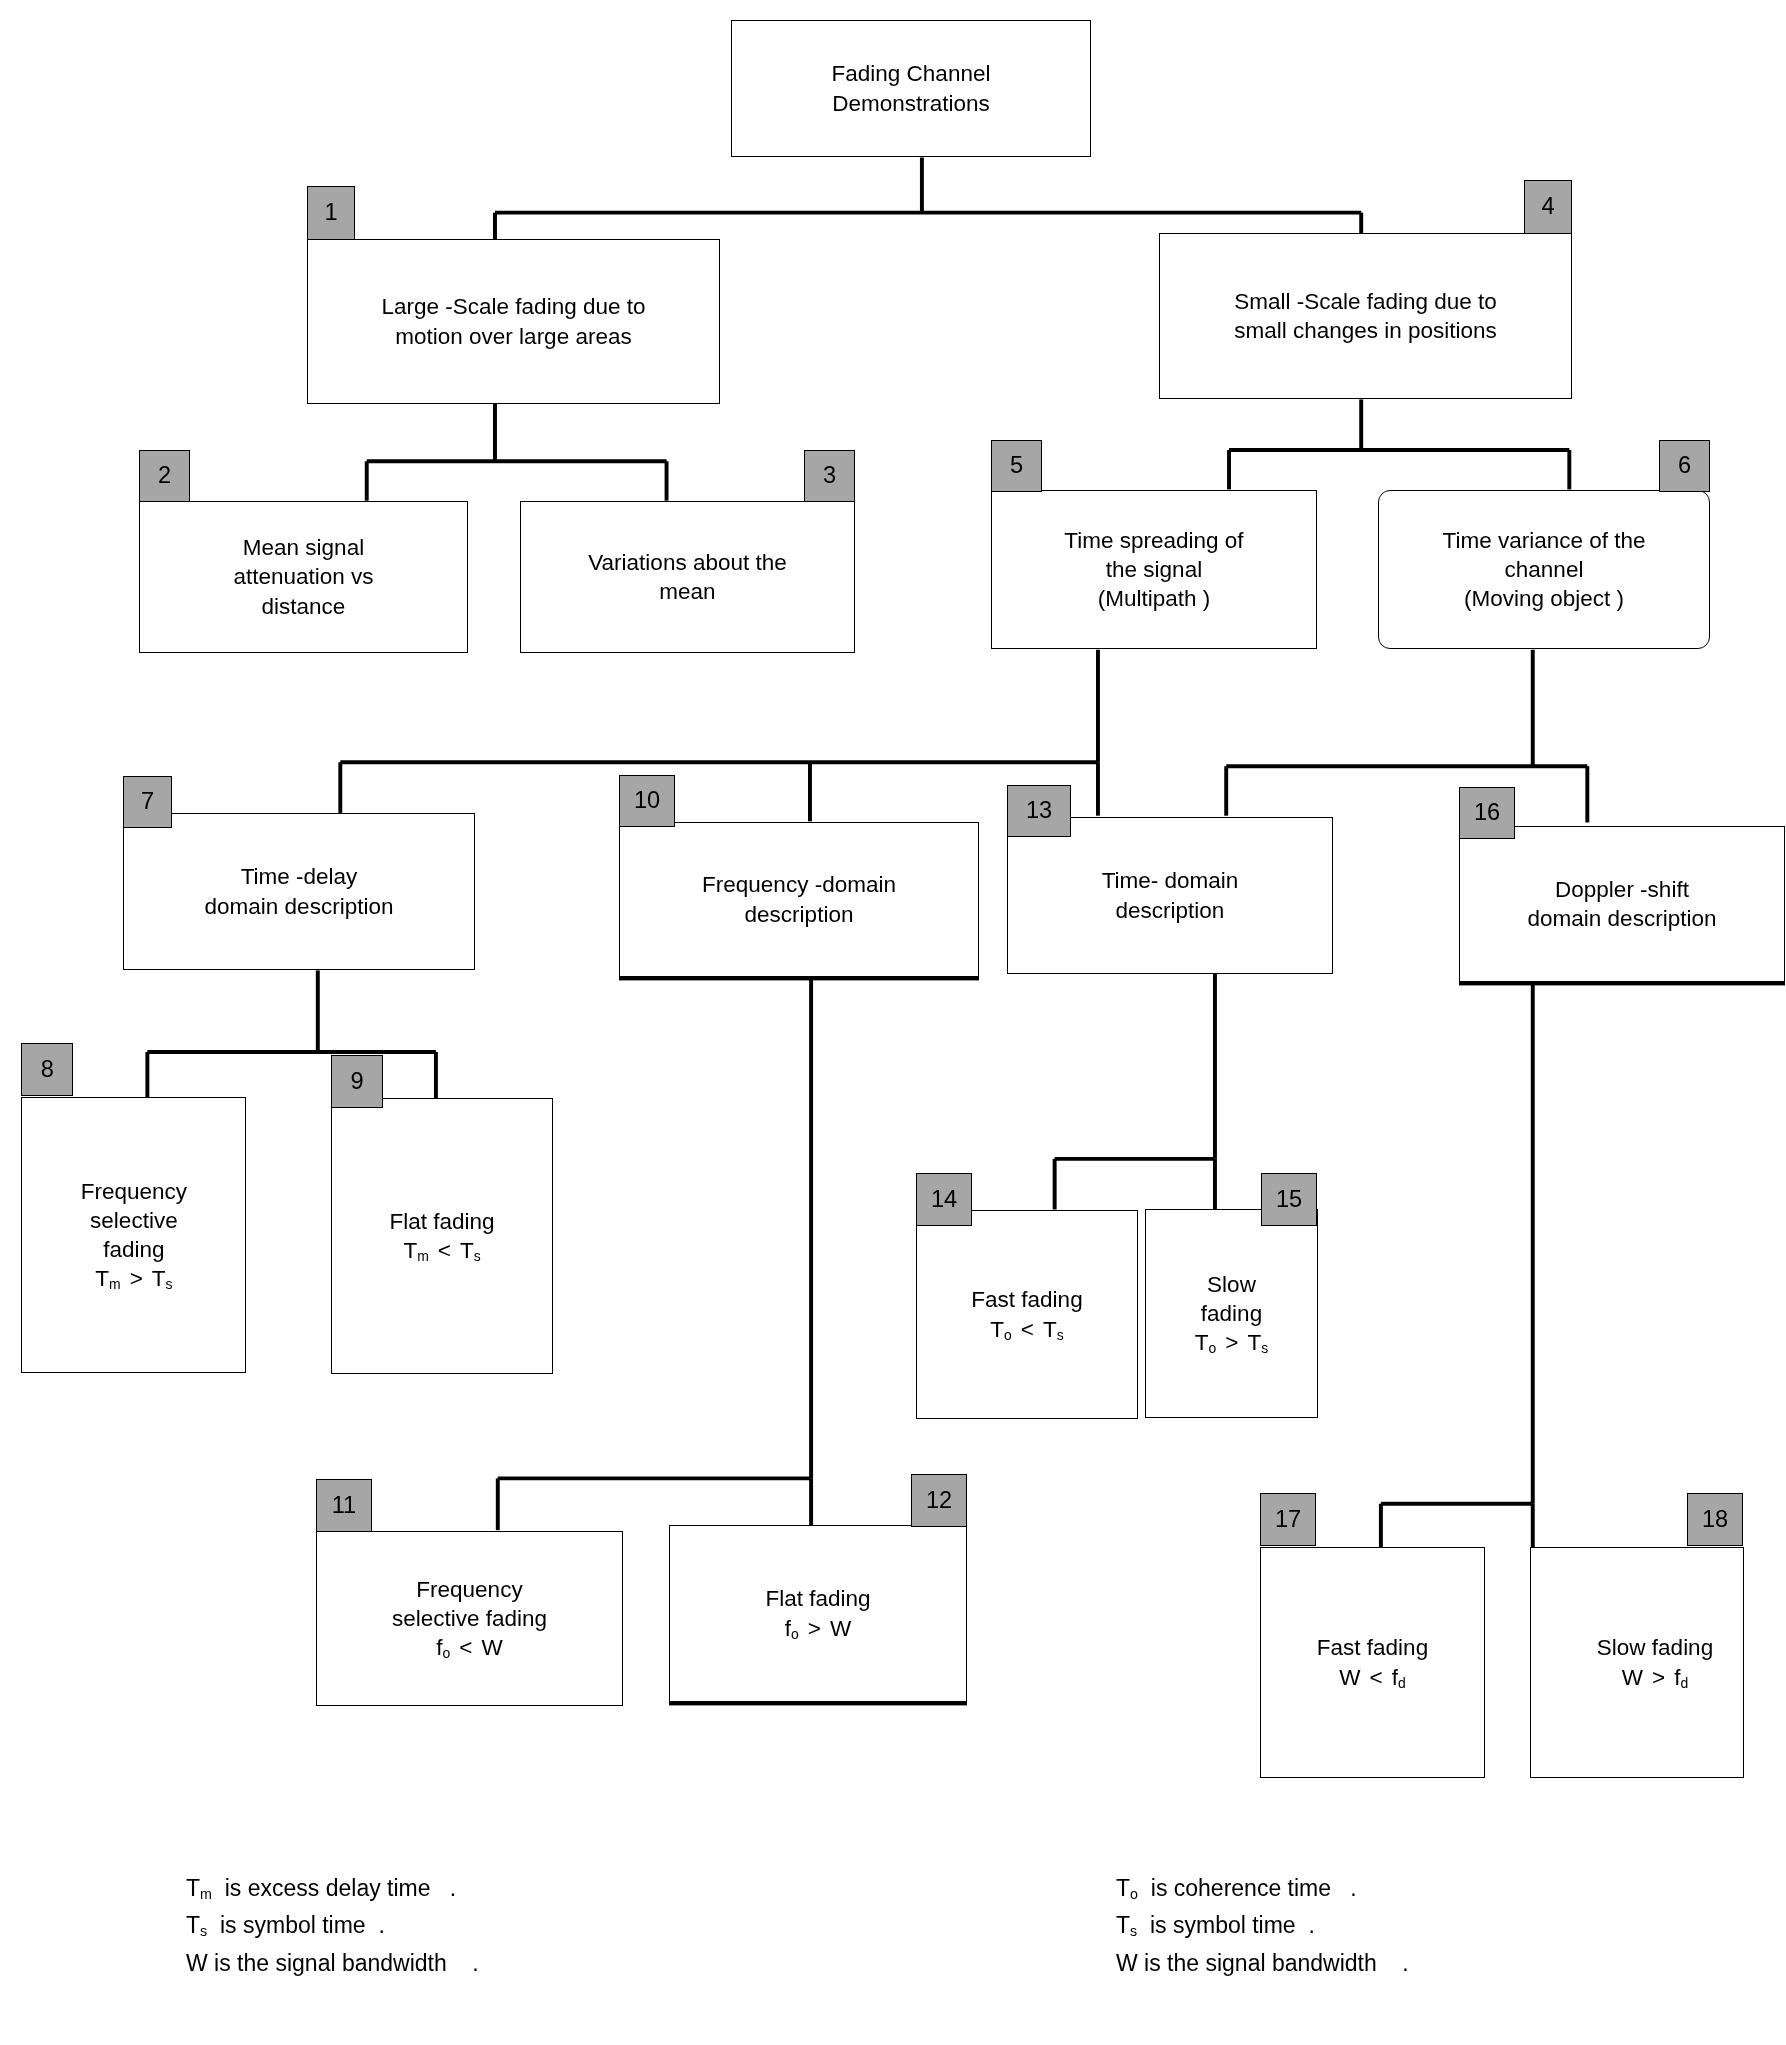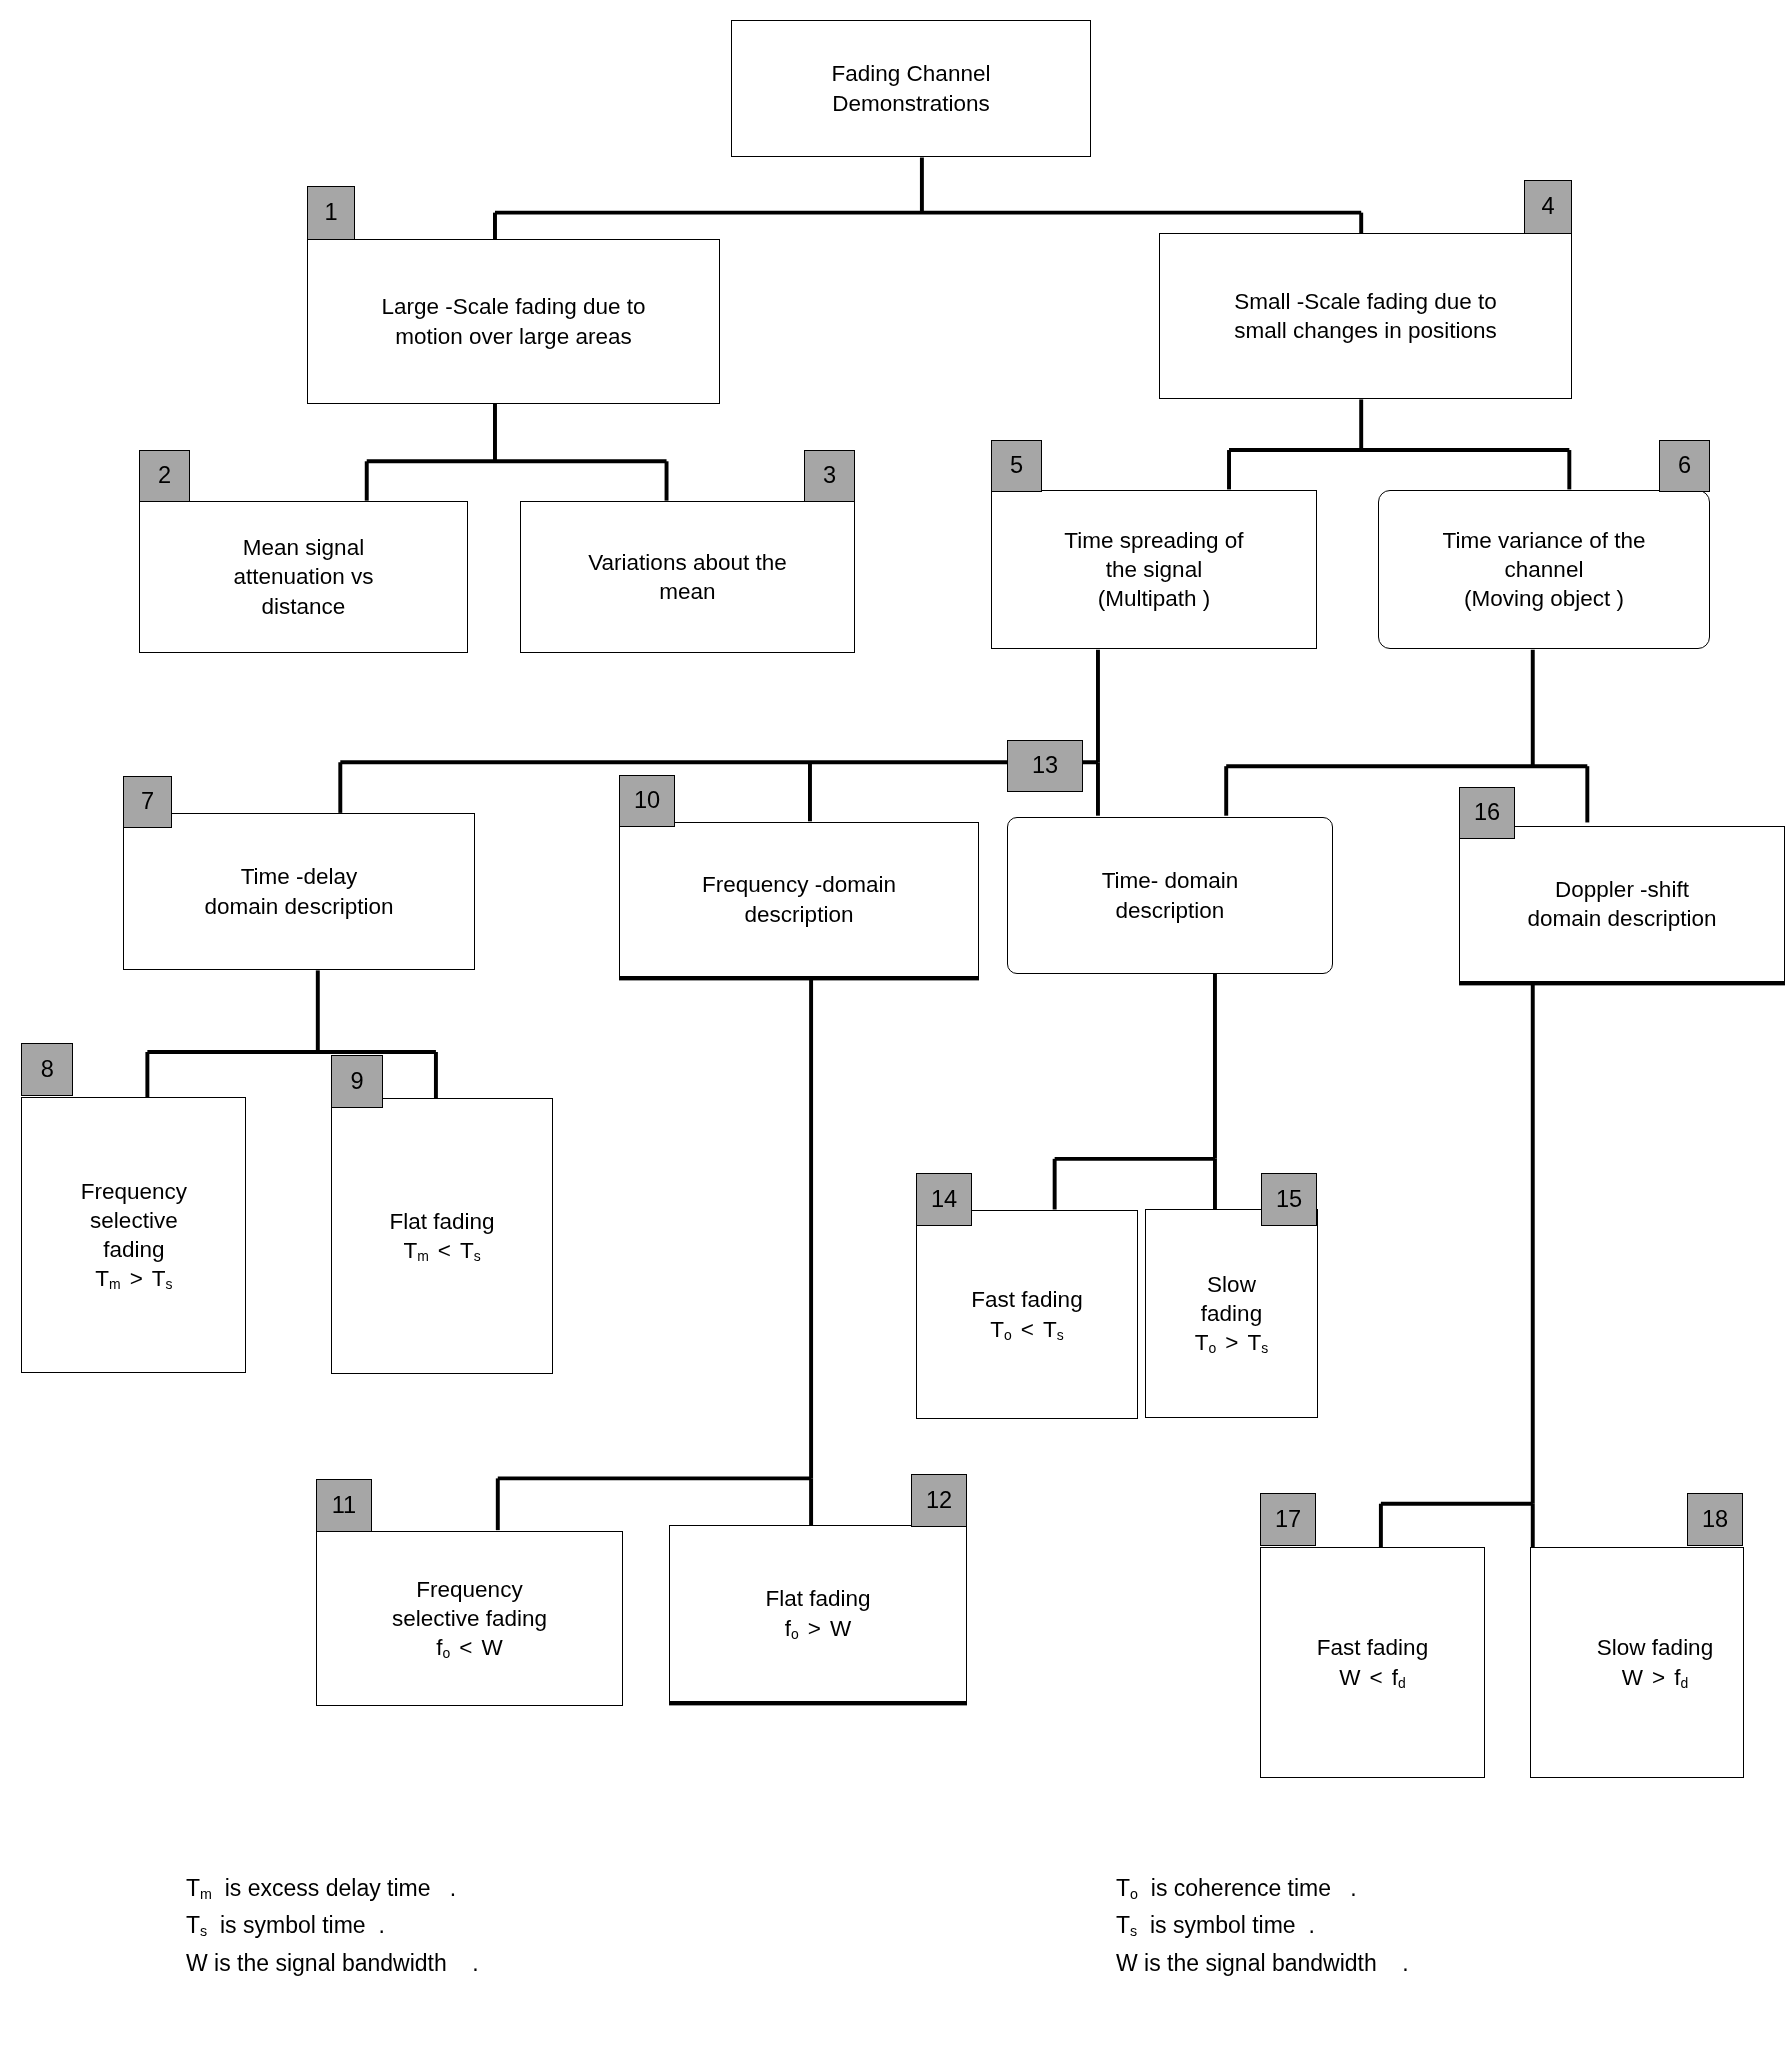--- a/index.html
+++ b/index.html
@@ -158,24 +158,24 @@
   <div class="badge" style="left:619px;top:775px;width:56px;height:52px;">
     <span>10</span>
     </div>
   <div class="node heavy" style="left:619px;top:822px;width:360px;height:155px;">
     <span class="txt">
       <span>Frequency  -domain</span><br>
       <span>description</span>
     </span>
   </div>
 
-  <div class="badge" style="left:1007px;top:740px;width:76px;height:52px;text-align:center;">
+  <div class="badge" style="left:1007px;top:785px;width:64px;height:52px;text-align:center;">
     <span>13</span>
     </div>
-  <div class="node" style="left:1007px;top:817px;width:326px;height:157px;border-radius:10px;">
+  <div class="node" style="left:1007px;top:817px;width:326px;height:157px;">
     <span class="txt">
       <span>Time- domain</span><br>
       <span>description</span>
     </span>
   </div>
 
   <div class="badge" style="left:1459px;top:787px;width:56px;height:52px;">
     <span>16</span>
     </div>
   <div class="node heavy" style="left:1459px;top:826px;width:326px;height:156px;">

